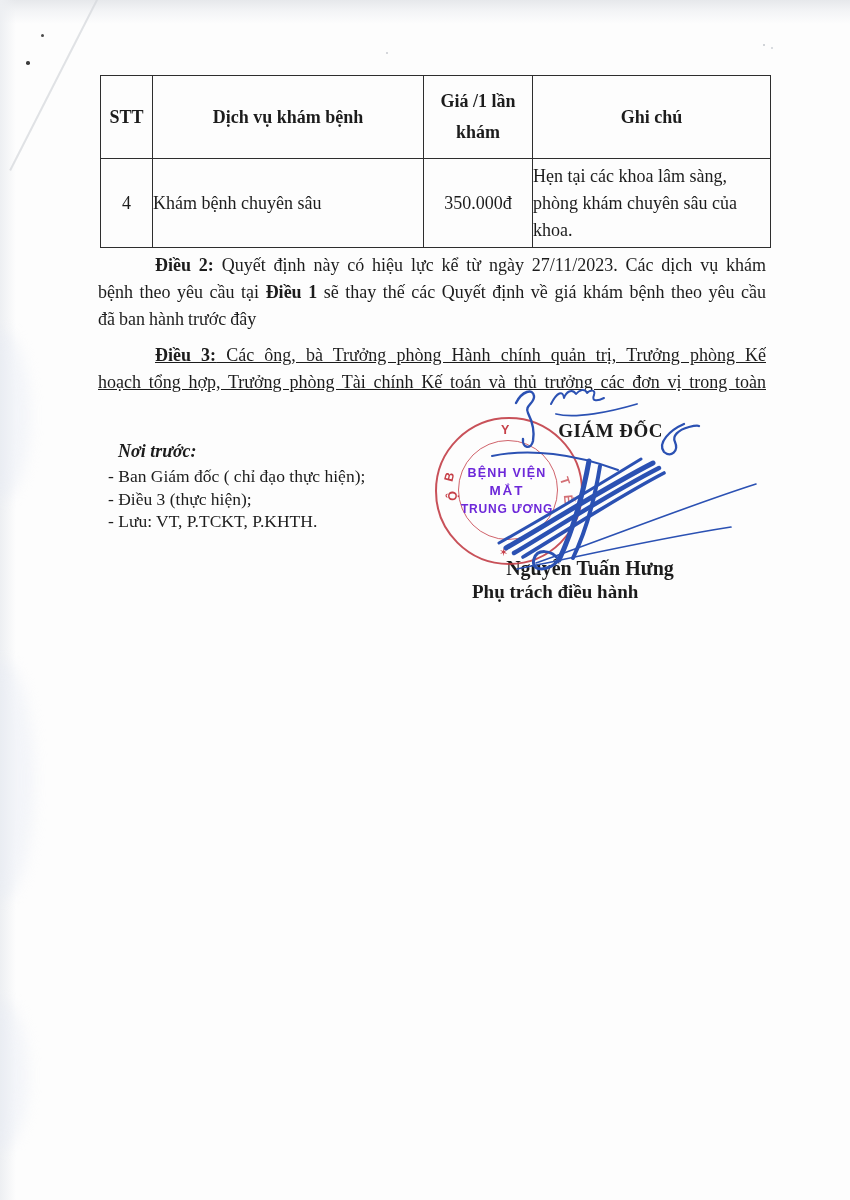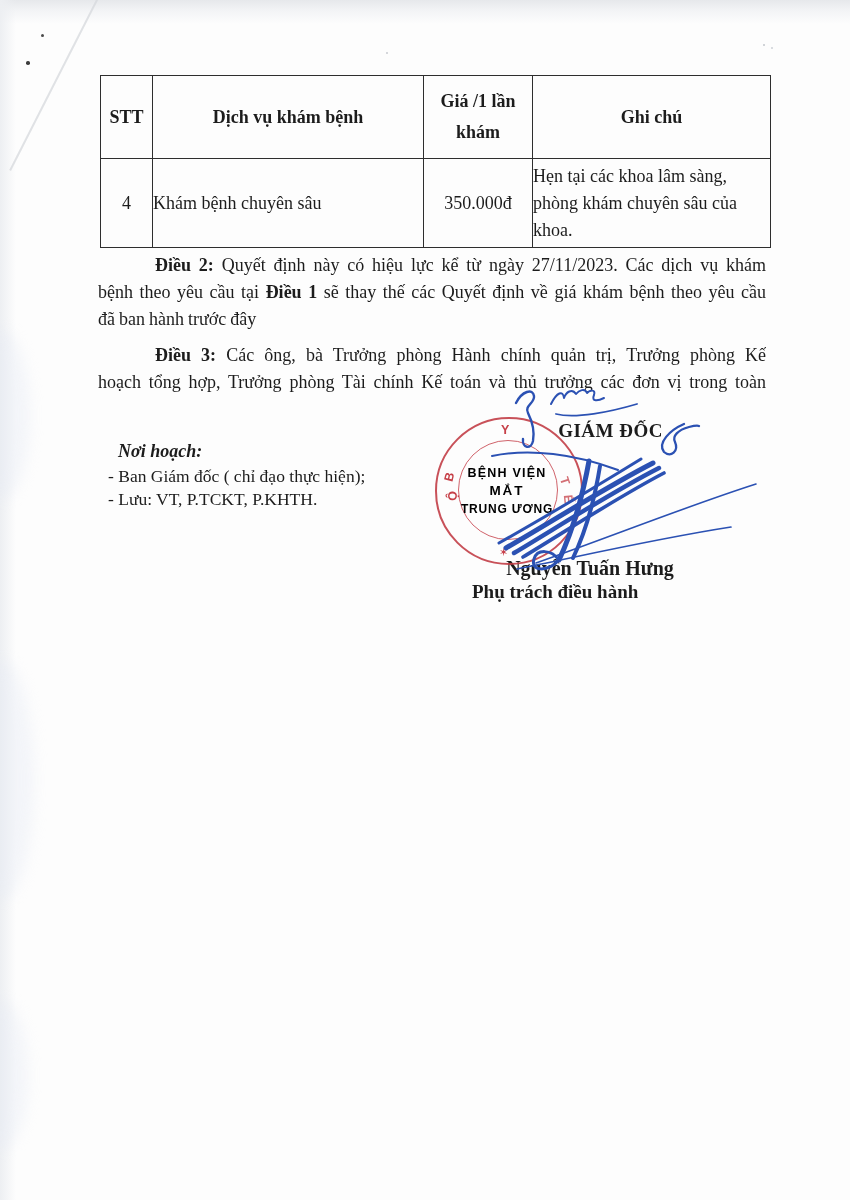--- a/index.html
+++ b/index.html
@@ -38,21 +38,21 @@
   td.c-svc{padding-left:11px;}
   td.c-price{text-align:center;}
   td.c-note{padding:5px 6px 5px 9px;vertical-align:middle;}
   .note-line{line-height:27px;}
 
   
   .content{position:absolute;left:98px;top:252px;width:668px;font-size:18px;word-spacing:-0.5px;}
   .tline{height:27px;line-height:27px;overflow:hidden;text-align:justify;text-align-last:justify;}
   .tline.last{text-align-last:left;}
   .tline.indent{padding-left:57px;}
-  .para2{margin-top:9px;}
+  .para2{margin-top:9px;text-decoration:underline;}
   b{font-weight:bold;}
 
   
   .recipients{position:absolute;left:108px;top:441px;font-size:17.5px;}
   .recipients .title{font-weight:bold;font-style:italic;font-size:18px;margin-left:10px;margin-bottom:3px;}
   .recipients .item{line-height:22.5px;}
 
   
   .sig-title{position:absolute;left:483px;top:420px;width:180px;text-align:right;
     font-weight:bold;font-size:19px;letter-spacing:.5px;}
@@ -62,21 +62,21 @@
     font-weight:bold;font-size:19px;}
 
   
   .stamp{position:absolute;left:0;top:0;font-family:"Liberation Sans", sans-serif;}
   .ring-outer{position:absolute;left:435px;top:417px;width:144px;height:144px;border-radius:50%;
     border:2.6px solid rgba(192,57,66,.88);}
   .ring-inner{position:absolute;left:458px;top:440px;width:98px;height:98px;border-radius:50%;
     border:1.8px solid rgba(196,60,70,.8);}
   .stamp-ch{position:absolute;color:#c64048;font-weight:bold;font-size:12.5px;}
   .stamp-center{position:absolute;left:453px;top:464px;width:108px;text-align:center;
-    color:#000000;font-weight:bold;}
+    color:#6d28d9;font-weight:bold;}
   .stamp-center .s1{font-size:12.5px;letter-spacing:1.2px;line-height:18px;}
   .stamp-center .s2{font-size:13.5px;letter-spacing:2px;line-height:18px;}
   .stamp-center .s3{font-size:12px;letter-spacing:.8px;line-height:18px;}
   .stamp-star{position:absolute;left:499px;top:546px;color:#c8414b;font-size:11px;}
 
   .ink{position:absolute;left:420px;top:375px;}
 </style>
 </head>
 <body>
 
@@ -130,22 +130,23 @@
       <div class="tline"><span>bệnh theo yêu cầu tại </span><b>Điều 1</b><span> sẽ thay thế các Quyết định về giá khám bệnh theo yêu cầu</span></div>
       <div class="tline last"><span>đã ban hành trước đây</span></div>
     </div>
     <div class="para2">
       <div class="tline indent"><b>Điều 3:</b><span> Các ông, bà Trưởng phòng Hành chính quản trị, Trưởng phòng Kế</span></div>
       <div class="tline"><span>hoạch tổng hợp, Trưởng phòng Tài chính Kế toán và thủ trưởng các đơn vị trong toàn</span></div>
     </div>
   </div>
 
   <div class="recipients">
-    <div class="title">Nơi hoạch:</div>
+    <div class="title">Nơi trước:</div>
     <div class="item">- Ban Giám đốc ( chỉ đạo thực hiện);</div>
+    <div class="item">- Điều 3 (thực hiện);</div>
     <div class="item">- Lưu: VT, P.TCKT, P.KHTH.</div>
   </div>
 
   <div class="sig-title">GIÁM ĐỐC</div>
   <div class="sig-name">Nguyễn Tuấn Hưng</div>
   <div class="sig-role">Phụ trách điều hành</div>
 
   <div class="stamp">
     <div class="ring-outer"></div>
     <div class="ring-inner"></div>

